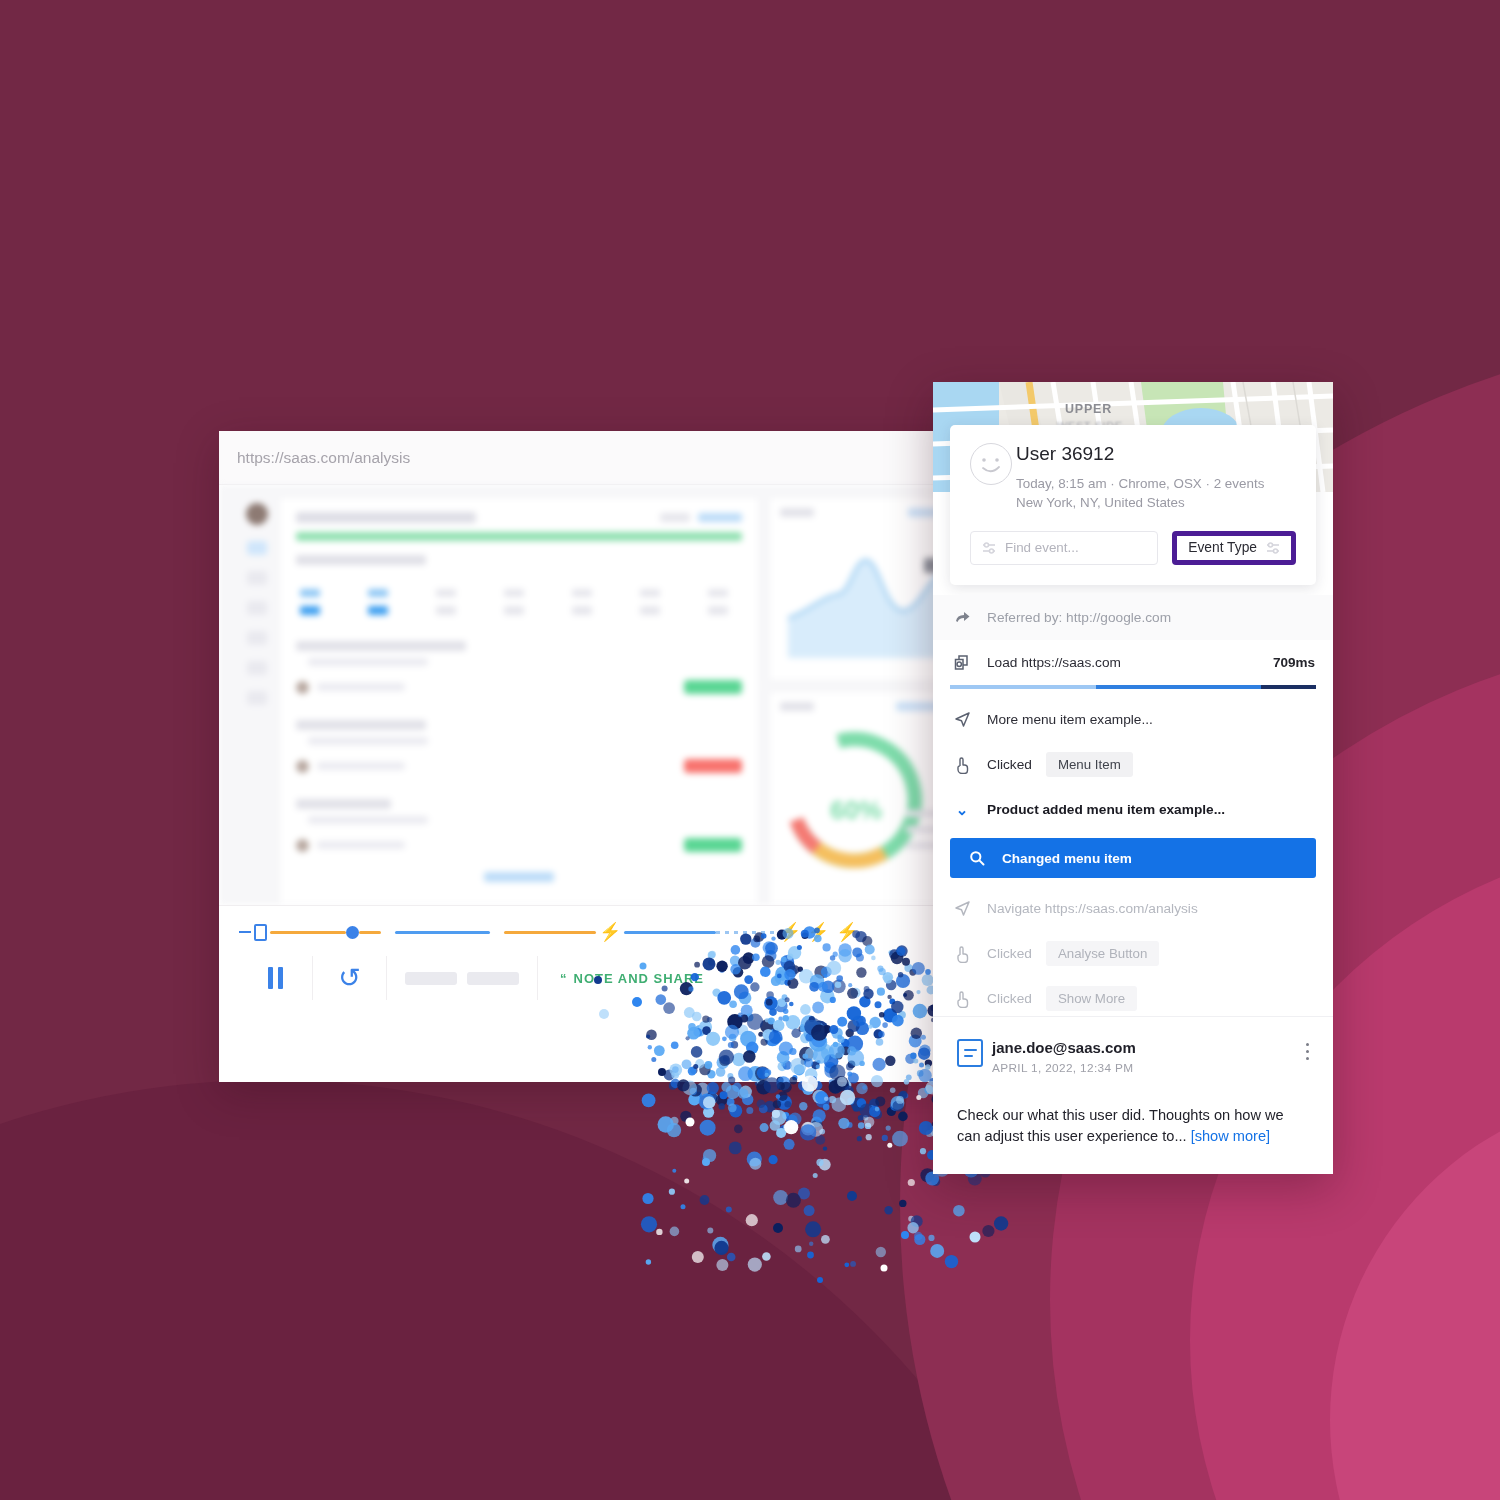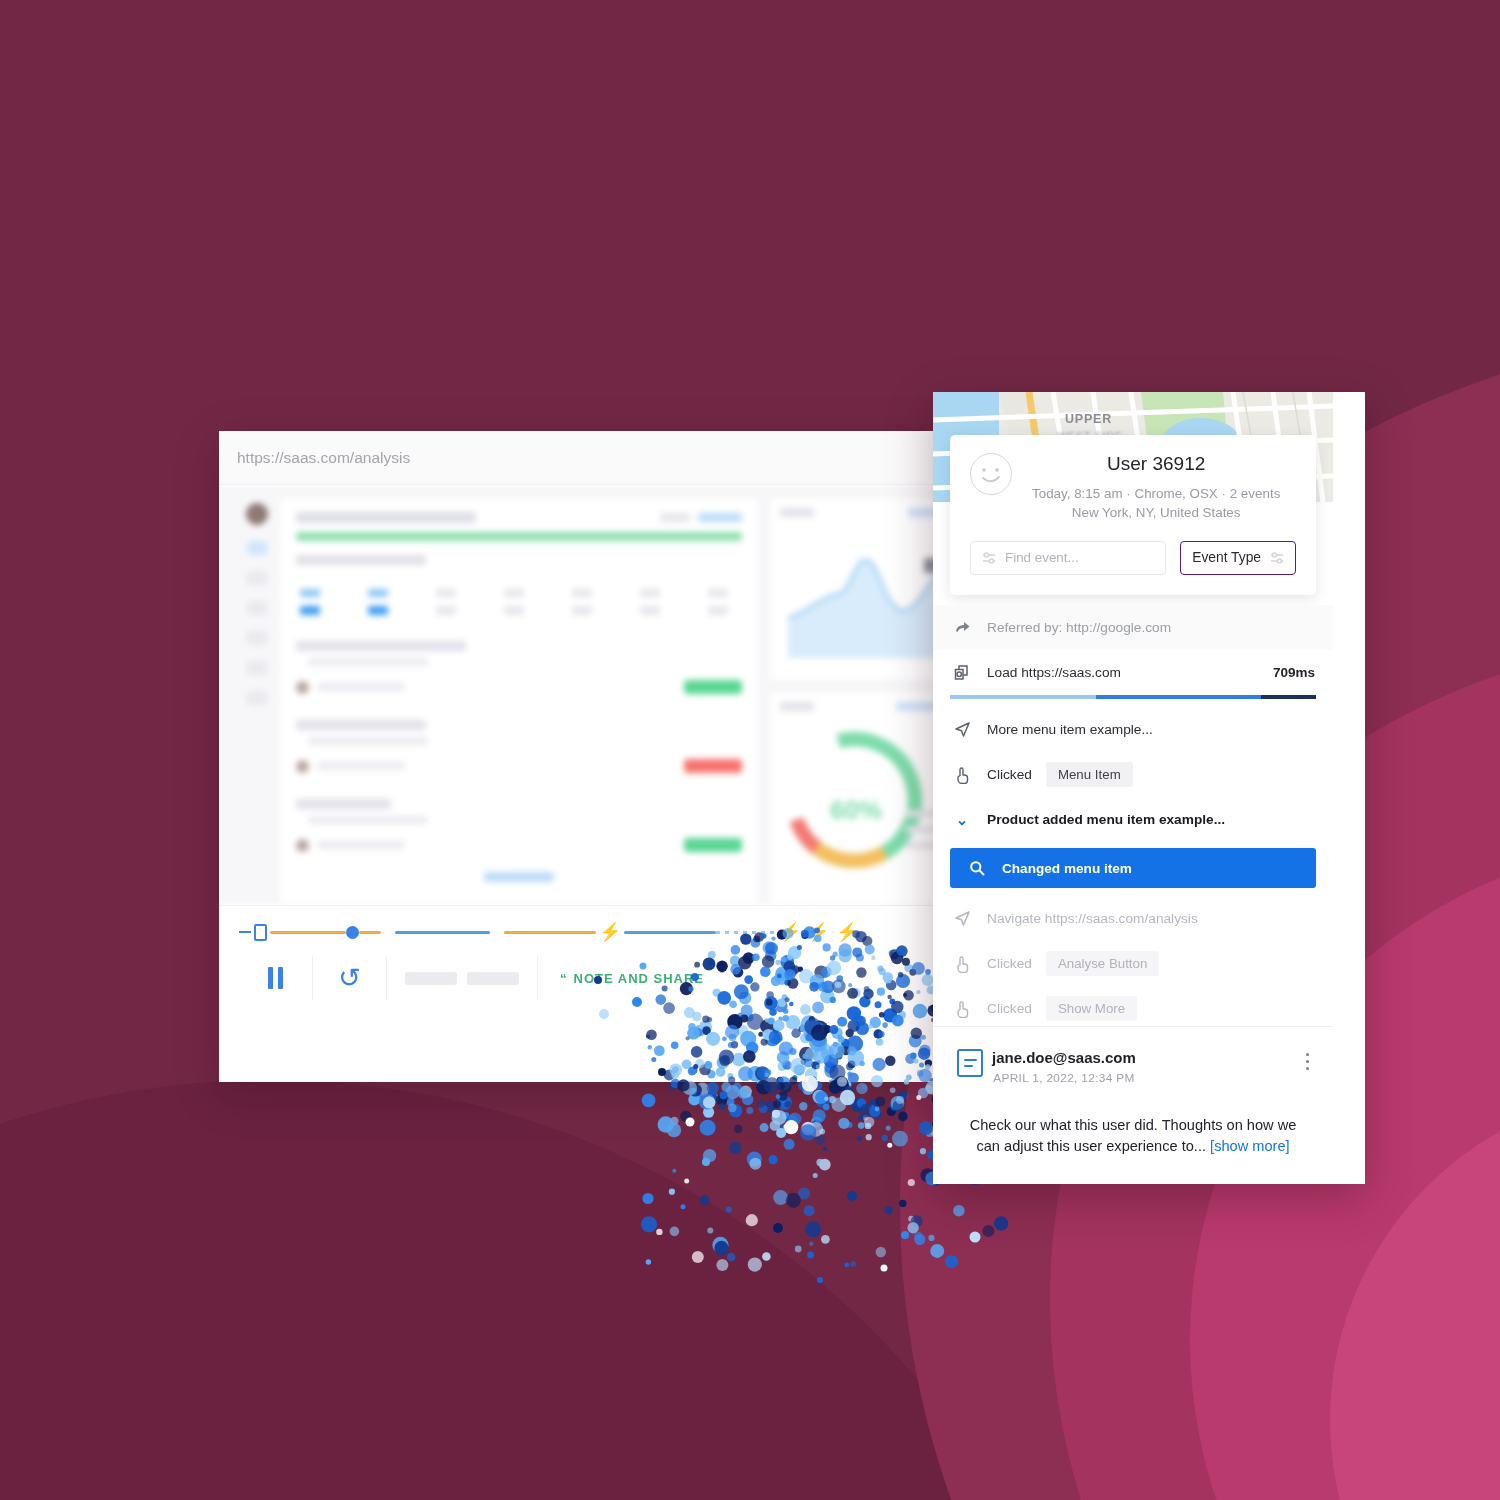--- a/index.html
+++ b/index.html
@@ -209,26 +209,25 @@
     letter-spacing: 1px;
     display: flex; align-items: center; gap: 6px;
   }
 
   
   .dots { position: absolute; left: 0; top: 0; width: 1500px; height: 1500px; pointer-events:none; }
 
   
   .detail-panel {
     position: absolute;
-    left: 933px; top: 392px;
-    width: 432px; height: 792px;
+    left: 933px; top: 382px;
+    width: 400px; height: 792px;
     background: #ffffff;
     box-shadow: 0 14px 44px rgba(50,10,25,0.32);
     overflow: hidden;
-    text-align: center;
   }
   .map {
     position: absolute; left: 0; top: 0;
     width: 400px; height: 110px;
     background: #e8e6e1;
     overflow: hidden;
   }
   .map-label {
     position: absolute; left: 132px; top: 20px;
     font-size: 12.5px; font-weight: bold; letter-spacing: 0.8px;
@@ -240,37 +239,37 @@
     filter: blur(1.3px);
   }
 
   .user-card {
     position: absolute; left: 17px; top: 43px;
     width: 366px;
     background: #fff; border-radius: 5px;
     box-shadow: 0 3px 14px rgba(40,40,60,0.13);
     padding: 18px 20px 20px;
   }
-  .user-top { display: flex; gap: 20px; }
+  .user-top { display: flex; gap: 4px; }
   .smiley {
     width: 42px; height: 42px; border-radius: 50%;
     border: 1.6px solid #d8d8de; flex: none;
     position: relative;
   }
   .user-name { font-size: 19px; color: #24242b; }
   .user-meta { font-size: 13.4px; color: #9a9aa4; margin-top: 9px; line-height: 1.45; }
   .user-controls { display: flex; gap: 14px; margin-top: 18px; }
   .find-input {
     flex: 1; height: 34px;
     border: 1px solid #e7e7ec; border-radius: 4px;
     display: flex; align-items: center; gap: 9px; padding: 0 11px;
   }
   .find-ph { font-size: 13.4px; color: #b4b4bd; }
   .evt-type {
-    height: 34px; border: 1px solid #4c1d95; border-radius: 4px;
+    height: 34px; border: 5px solid #4c1d95; border-radius: 4px;
     display: flex; align-items: center; gap: 9px; padding: 0 11px;
     font-size: 13.8px; color: #2a2a32;
   }
 
   
   .events { position: absolute; left: 0; top: 213px; width: 400px; }
   .ev {
     display: flex; align-items: center;
     padding: 0 18px; height: 45px; gap: 14px;
     position: relative;

